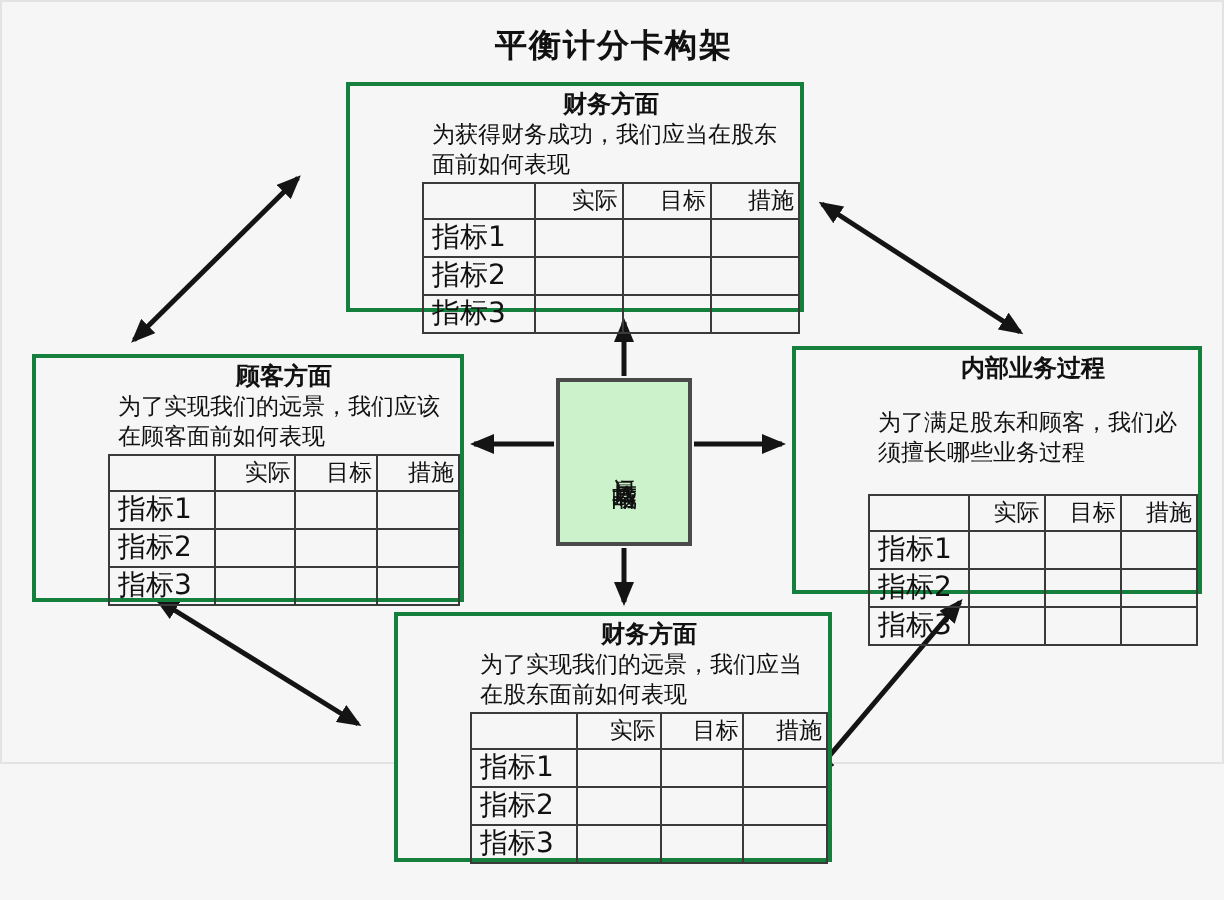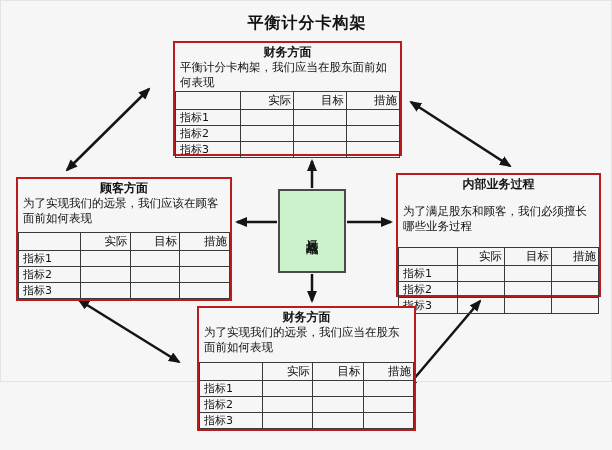--- a/index.html
+++ b/index.html
@@ -24,23 +24,23 @@
     letter-spacing: 1px;
   }
   .overlay {
     position: absolute; top: 0; left: 0;
     width: 612px; height: 450px;
     pointer-events: none;
   }
   .panel {
     position: absolute;
     box-sizing: border-box;
-    border: 2px solid #b91c1c;
+    border: 2px solid #15803d;
     background: #f6f6f6;
-    display: flex; flex-direction: column;
+    display: flex; flex-direction: column; padding-left: 36px;
   }
   .panel-finance  { left: 172px; top: 40px;  width: 229px; height: 115px; }
   .panel-customer { left: 15px;  top: 176px; width: 216px; height: 124px; }
   .panel-internal { left: 395px; top: 172px; width: 205px; height: 124px; gap: 12px; }
   .panel-learning { left: 196px; top: 305px; width: 219px; height: 125px; }
   .panel-title {
     text-align: center;
     font-size: 12px; font-weight: bold;
     padding: 2px 2px 1px 2px;
     line-height: 1.2;
@@ -60,21 +60,21 @@
     border: 1px solid #3a3a3a;
     height: 15px;
     padding: 0 2px;
     font-size: 11.5px;
     text-align: center;
     overflow: hidden;
     white-space: nowrap;
   }
   .score-table td.rowlabel {
     width: 26%;
-    font-size: 11px;
+    font-size: 14px;
     text-align: left;
     padding-left: 4px;
   }
   .score-table tr.hdr-row td { height: 17px; text-align: right; }
   .center-box {
     position: absolute;
     left: 277px; top: 188px;
     width: 68px; height: 84px;
     box-sizing: border-box;
     background: #ccf2cc;
@@ -109,21 +109,21 @@
     <line x1="311" y1="273" x2="311" y2="300" stroke="#141414" stroke-width="2.5" marker-end="url(#ah)"></line>
 
     <line x1="66" y1="169" x2="148" y2="88" stroke="#141414" stroke-width="2.5" marker-start="url(#ah)" marker-end="url(#ah)"></line>
     <line x1="410" y1="101" x2="509" y2="165" stroke="#141414" stroke-width="2.5" marker-start="url(#ah)" marker-end="url(#ah)"></line>
     <line x1="78" y1="299" x2="178" y2="361" stroke="#141414" stroke-width="2.5" marker-start="url(#ah)" marker-end="url(#ah)"></line>
     <line x1="406" y1="386" x2="479" y2="300" stroke="#141414" stroke-width="2.5" marker-start="url(#ah)" marker-end="url(#ah)"></line>
   </svg>
 
   <div class="panel panel-finance">
     <div class="panel-title">财务方面</div>
-    <div class="panel-desc">平衡计分卡构架，我们应当在股东面前如何表现</div>
+    <div class="panel-desc">为获得财务成功，我们应当在股东面前如何表现</div>
     <table class="score-table">
       <tbody>
         <tr class="hdr-row">
           <td class="rowlabel"></td>
           <td>实际</td>
           <td>目标</td>
           <td>措施</td>
         </tr>
         <tr>
           <td class="rowlabel">指标1</td>

